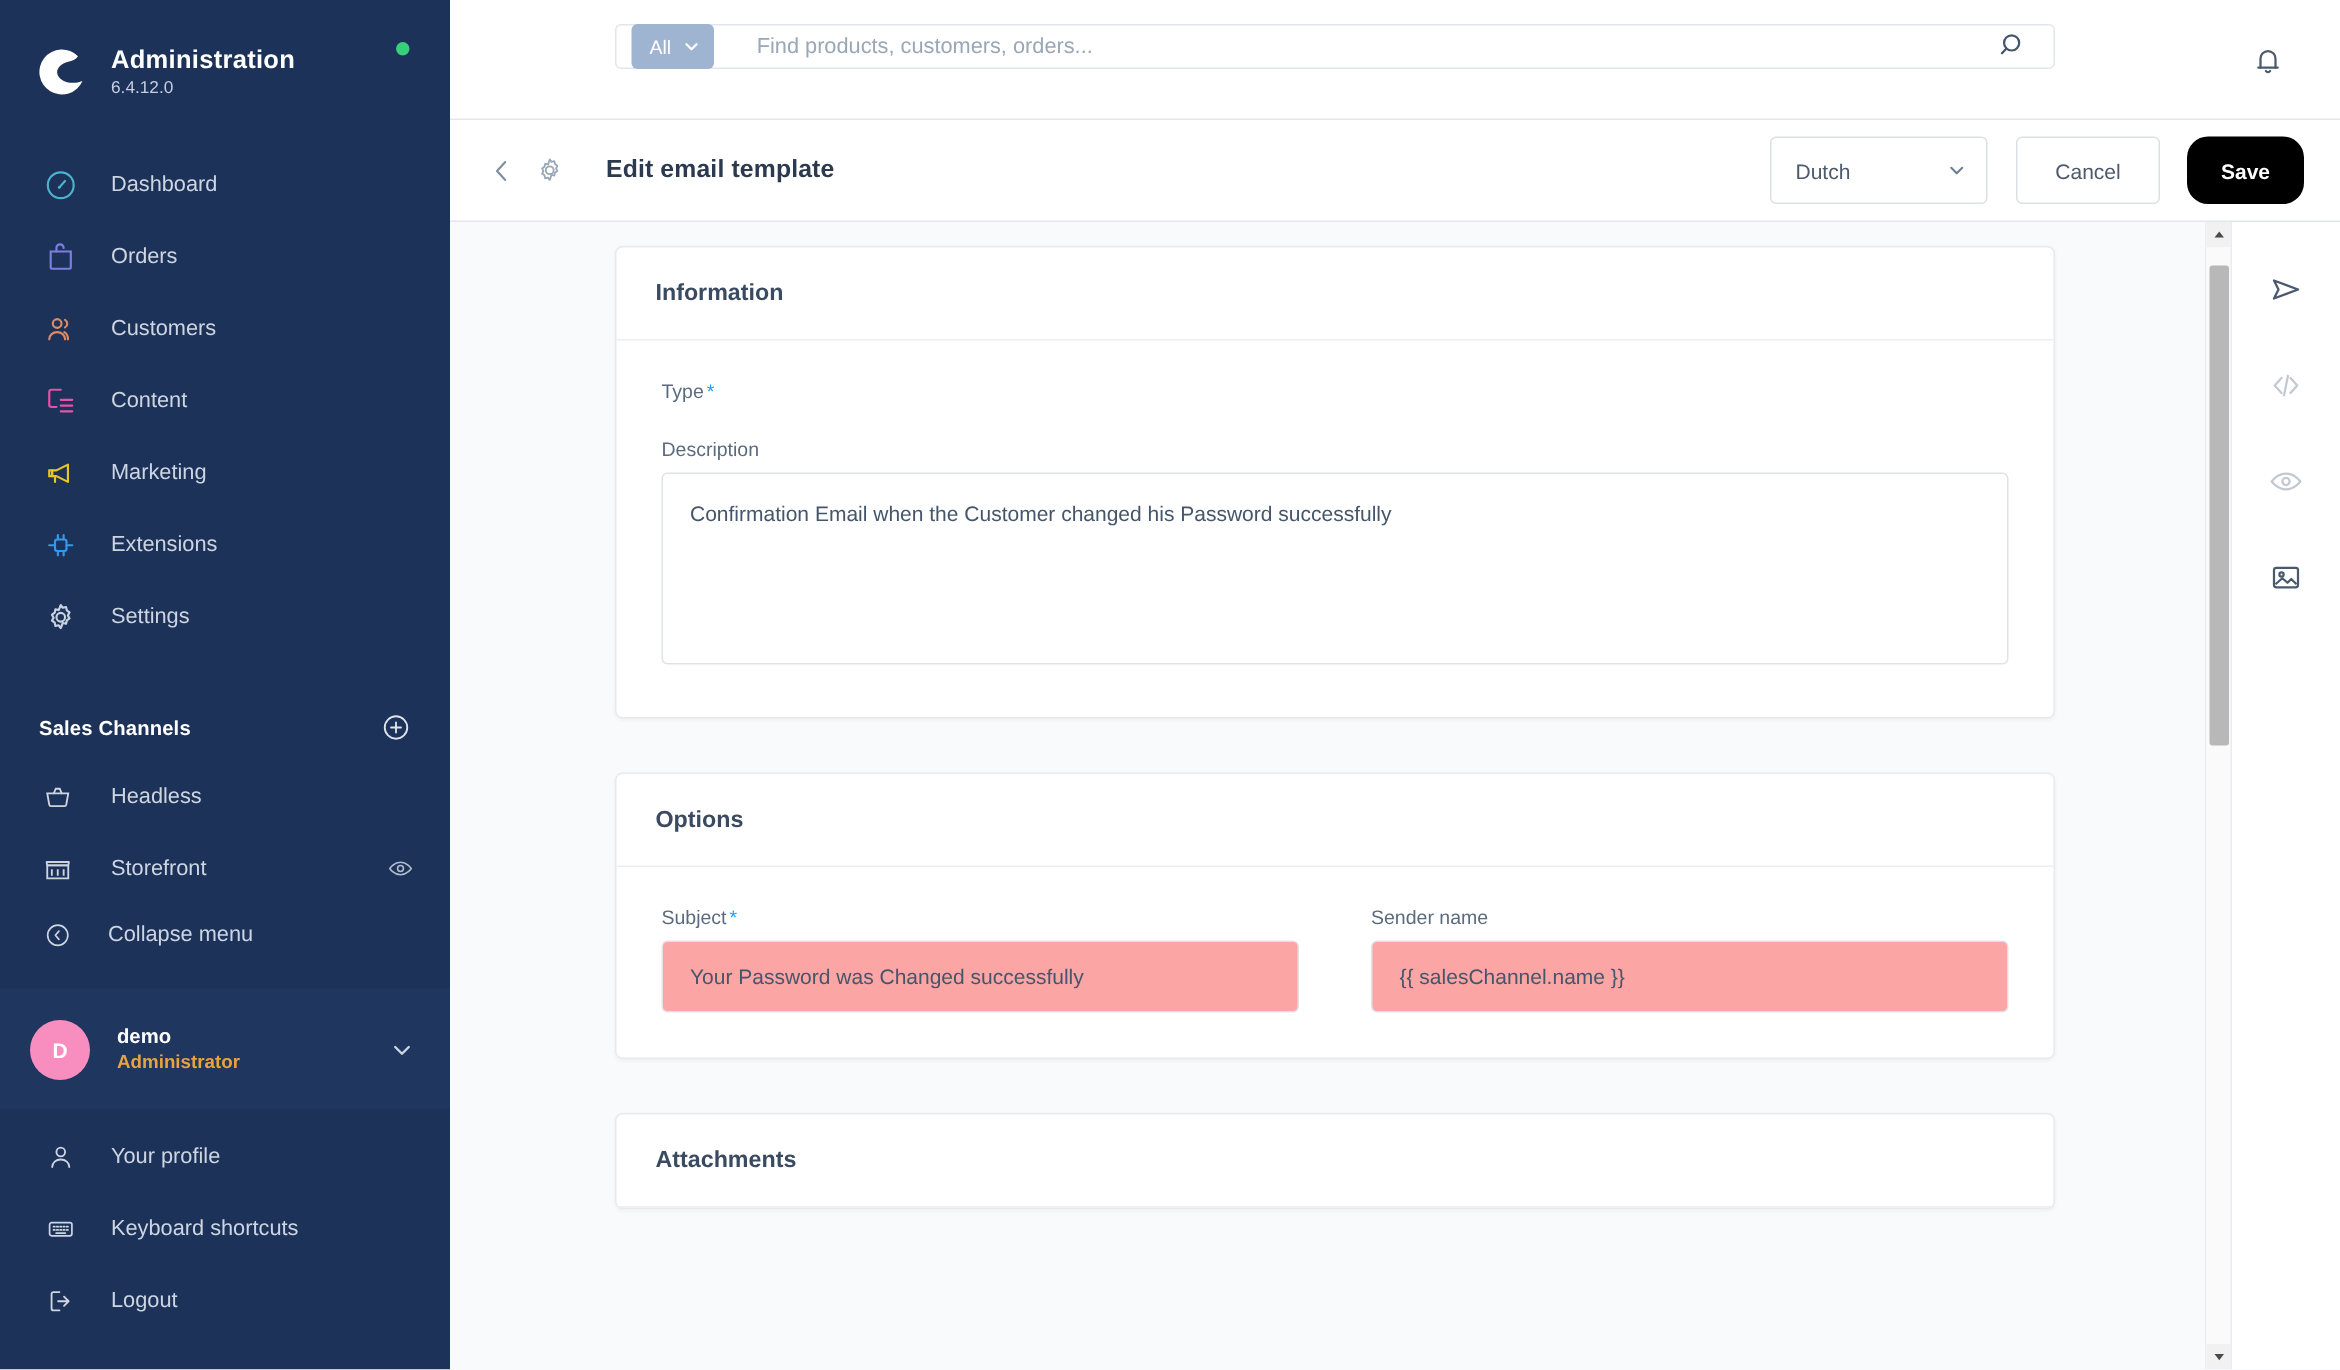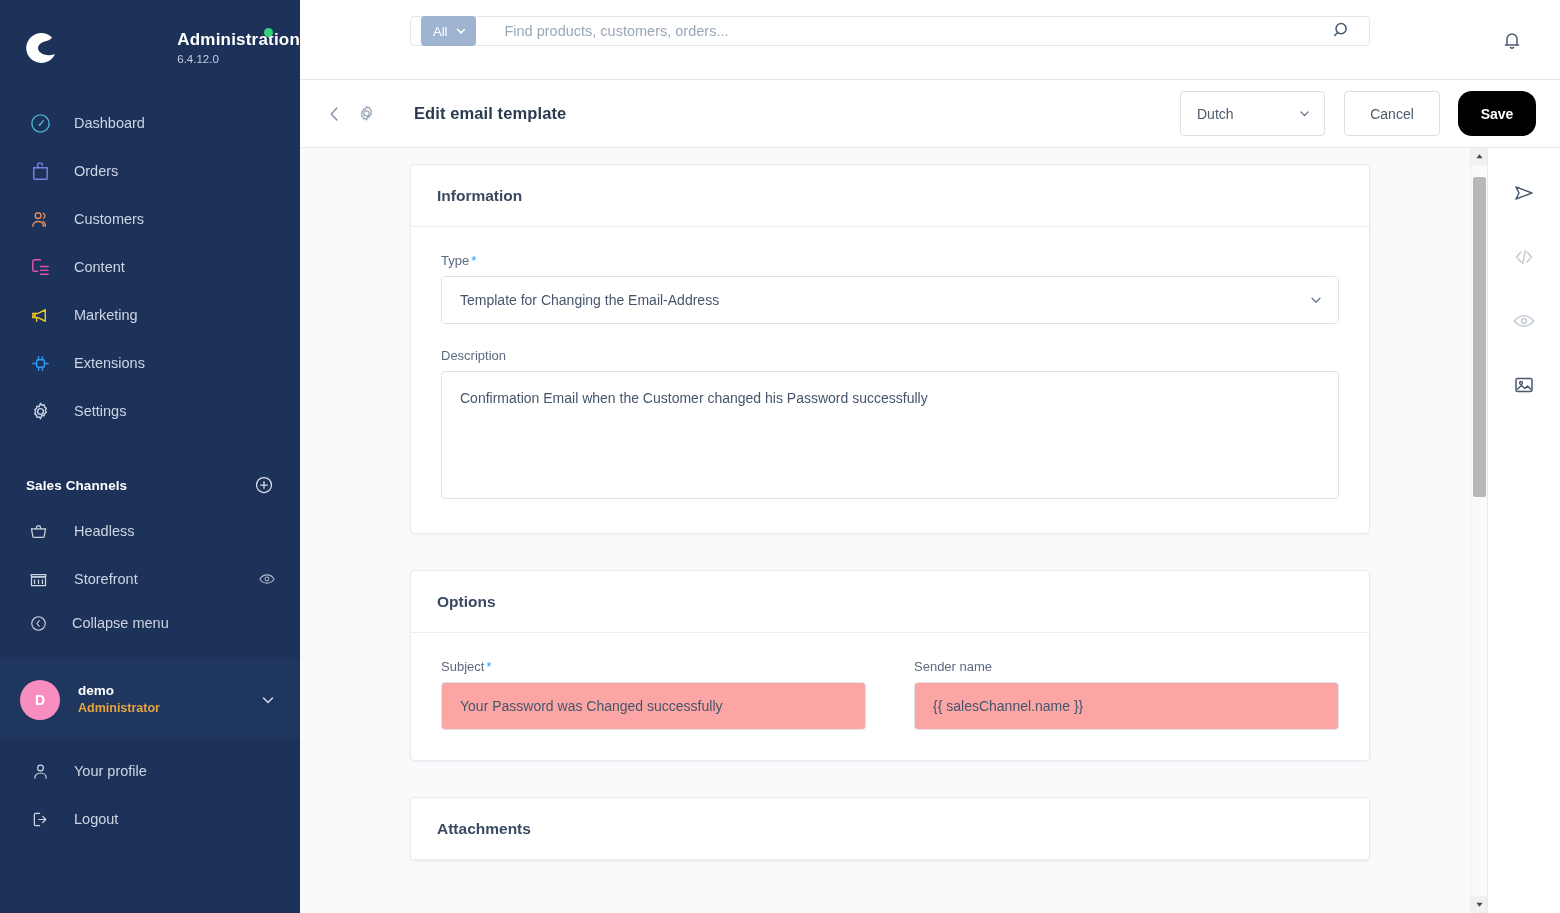--- a/index.html
+++ b/index.html
@@ -17,21 +17,20 @@
     background: #1d3259;
     flex: 0 0 300px;
     position: relative;
     display: flex; flex-direction: column;
   }
   .brand {
     display: flex; align-items: center;
     padding: 18px 0 0 22px;
     height: 78px;
     position: relative;
-    justify-content: space-between;
   }
   .brand-logo { width: 38px; height: 38px; flex: 0 0 38px; margin-right: 14px; }
   .brand-text { display: flex; flex-direction: column; justify-content: center; }
   .brand-title { color: #fff; font-size: 17px; font-weight: bold; line-height: 20px; letter-spacing: .2px; }
   .brand-version { color: #c5cee0; font-size: 11.5px; line-height: 16px; margin-top: 1px; }
   .brand-dot {
     position: absolute; right: 27px; top: 28px;
     width: 9px; height: 9px; border-radius: 50%;
     background: #37d079;
   }
@@ -140,21 +139,21 @@
 
   .pagehead {
     height: 68px; flex: 0 0 68px;
     background: #ffffff;
     border-bottom: 1px solid #e4e7ec;
     display: flex; align-items: center;
     padding: 0 24px 0 24px;
   }
   .ph-back { width: 22px; height: 22px; cursor: pointer; margin-right: 10px; }
   .ph-gear { width: 22px; height: 22px; cursor: pointer; margin-right: 26px; }
-  .ph-title { font-size: 16.5px; font-weight: bold; color: #2b3a4f; flex: 1; letter-spacing: .1px; margin-left: 10px; }
+  .ph-title { font-size: 16.5px; font-weight: bold; color: #2b3a4f; flex: 1; letter-spacing: .1px; }
   .lang-select {
     width: 145px; height: 45px;
     border: 1px solid #dcdfe4; border-radius: 4px;
     background: #fff; display: flex; align-items: center;
     justify-content: space-between; padding: 0 13px 0 16px;
     font-size: 14px; color: #4d5a6b; cursor: pointer;
     margin-right: 19px;
   }
   .lang-select .chev { width: 13px; height: 13px; }
   .btn-cancel {
@@ -414,20 +413,29 @@
         <span class="umi-icon">
           <svg viewBox="0 0 24 24" width="21" height="21" fill="none" stroke="#cdd5e3" stroke-width="1.4">
             <circle cx="12" cy="8" r="3.3"></circle>
               <path d="M5.5 19.5c0-3.4 2.9-5.8 6.5-5.8s6.5 2.4 6.5 5.8" stroke-linecap="round"></path>
           </svg>
         </span>
         <span class="umi-label">Your profile</span>
       </div>
       <div class="user-menu-item">
         <span class="umi-icon">
+          <svg viewBox="0 0 24 24" width="21" height="21" fill="none" stroke="#cdd5e3" stroke-width="1.3">
+            <rect x="3.5" y="7" width="17" height="10" rx="1.5"></rect>
+            <path d="M6.5 10h1M9 10h1M11.5 10h1M14 10h1M16.5 10h1M6.5 12.5h1M9 12.5h1M11.5 12.5h1M14 12.5h1M16.5 12.5h1M8.5 15h7" stroke-linecap="round"></path>
+          </svg>
+        </span>
+        <span class="umi-label">Keyboard shortcuts</span>
+      </div>
+      <div class="user-menu-item">
+        <span class="umi-icon">
           <svg viewBox="0 0 24 24" width="21" height="21" fill="none" stroke="#cdd5e3" stroke-width="1.4">
             <path d="M11 5H6.5A1.5 1.5 0 0 0 5 6.5v11A1.5 1.5 0 0 0 6.5 19H11" stroke-linecap="round"></path>
             <path d="M14.5 8.5L18 12l-3.5 3.5M10 12h8" stroke-linecap="round" stroke-linejoin="round"></path>
           </svg>
         </span>
         <span class="umi-label">Logout</span>
       </div>
     </div>
   </aside>
 
@@ -491,28 +499,20 @@
 
         <section class="card">
           <div class="card-head">
             <span class="card-title">Information</span>
           </div>
           <div class="card-body">
             <div class="field">
               <label class="flabel">
                 <span>Type</span><span class="req">*</span>
               </label>
-              <div class="fselect">
-                <span>Template for Changing the Email-Address</span>
-                <span class="chev">
-                  <svg viewBox="0 0 16 16" width="14" height="14" fill="none" stroke="#6e7d90" stroke-width="1.6">
-                    <path d="M3.5 6l4.5 4.5L12.5 6" stroke-linecap="round" stroke-linejoin="round"></path>
-                  </svg>
-                </span>
-              </div>
             </div>
             <div class="field">
               <label class="flabel">Description</label>
               <textarea class="ftextarea" style="">Confirmation Email when the Customer changed his Password successfully</textarea>
             </div>
           </div>
         </section>
 
         <section class="card">
           <div class="card-head">

